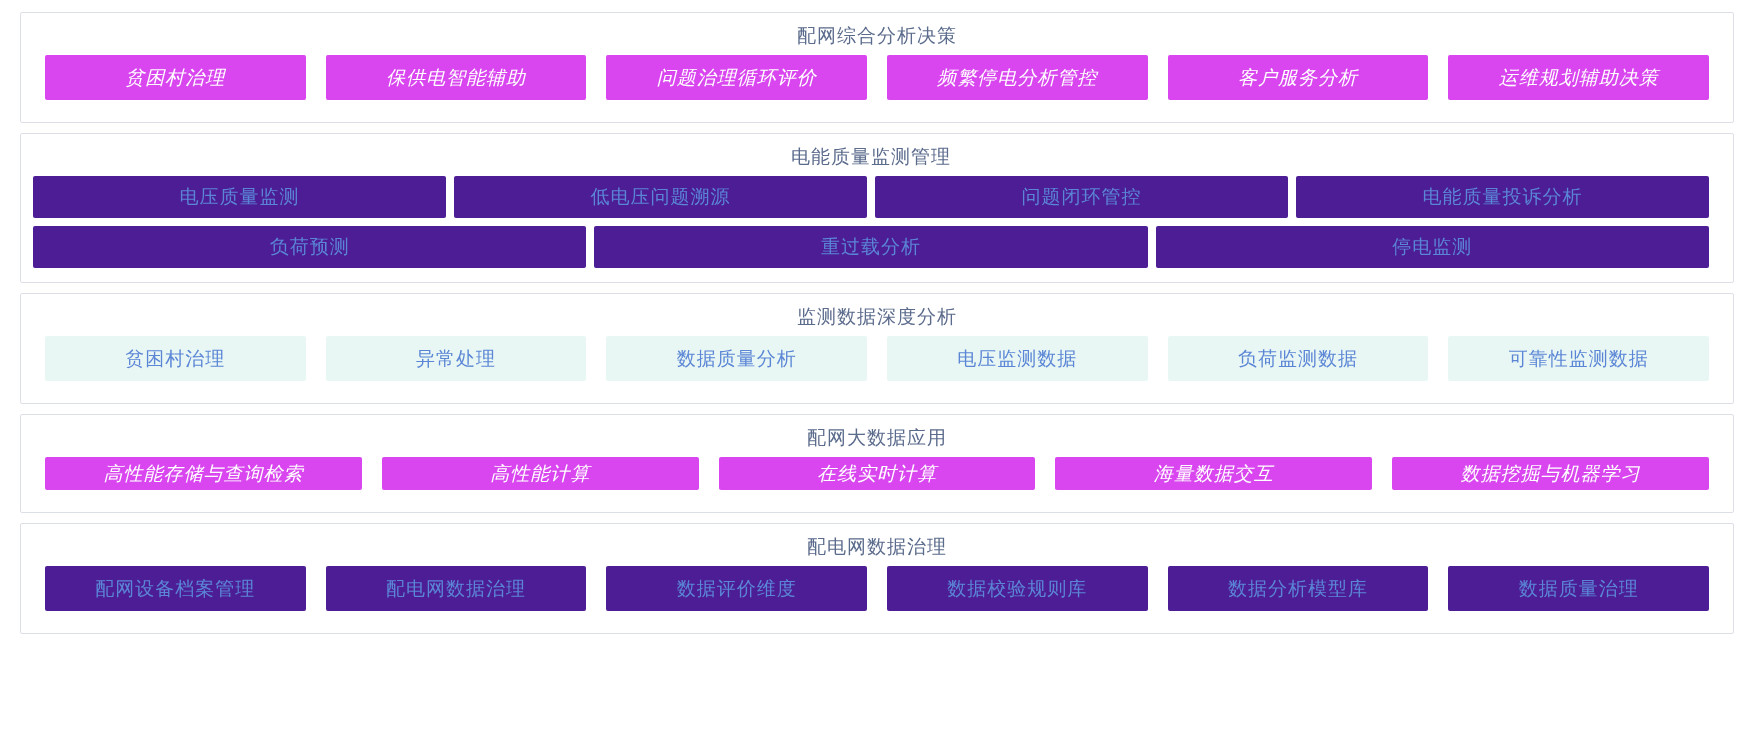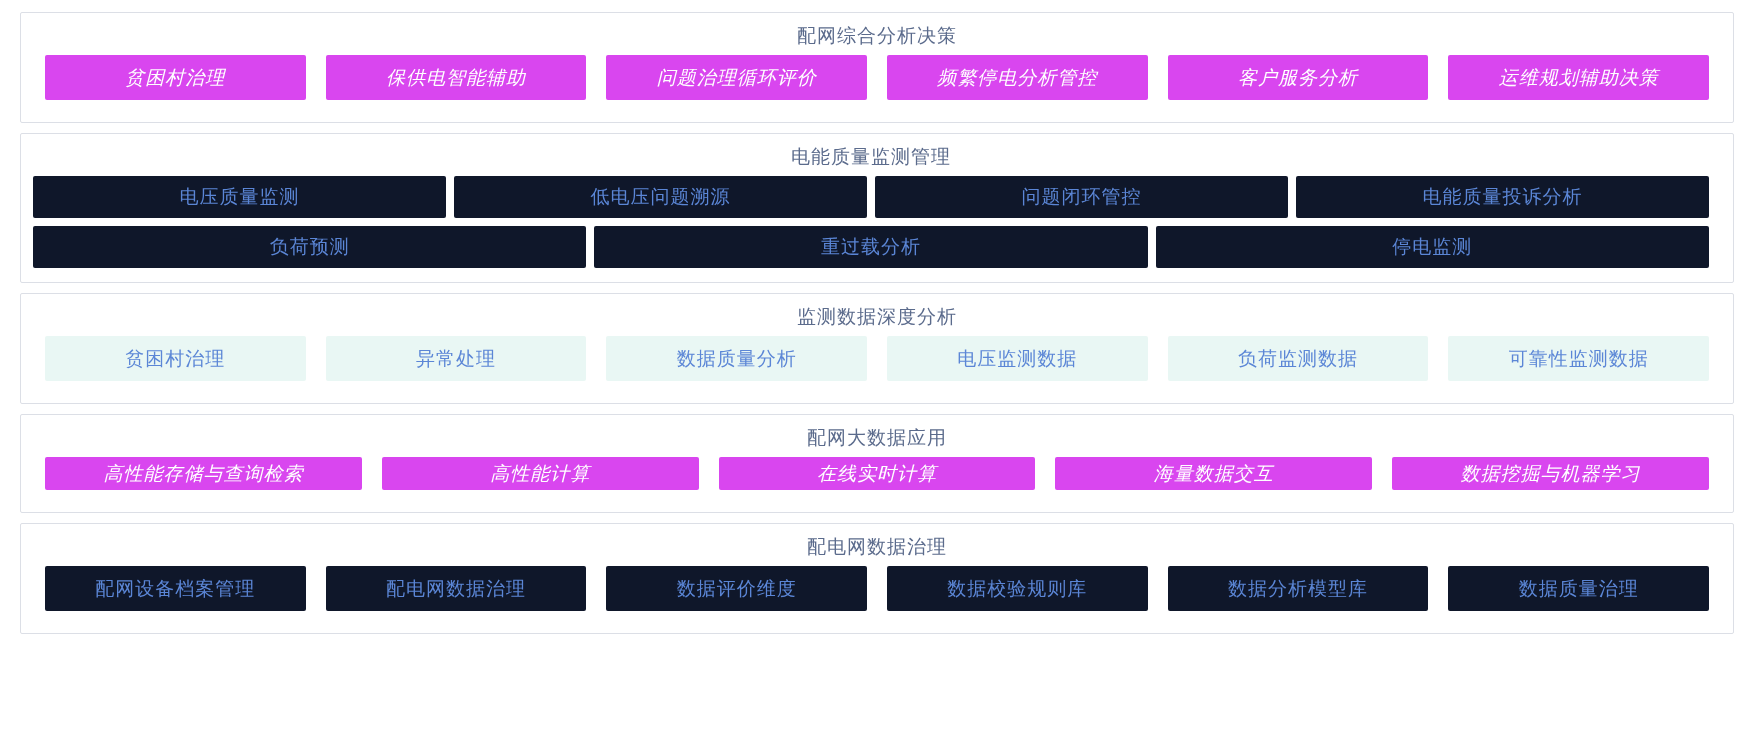--- a/index.html
+++ b/index.html
@@ -55,21 +55,21 @@
     user-select: none;
   }
   
   .tile.solid {
     background: #d946ef;
     color: #ffffff;
     font-style: italic;
   }
   
   .tile.pale {
-    background: #0f172a;
+    background: #4c1d95;
     color: #5b86d6;
   }
   
   .tile.mint {
     background: #e9f7f4;
     color: #5b86d6;
   }
 
   
   #panel-0 .tile { height: 45px; }

